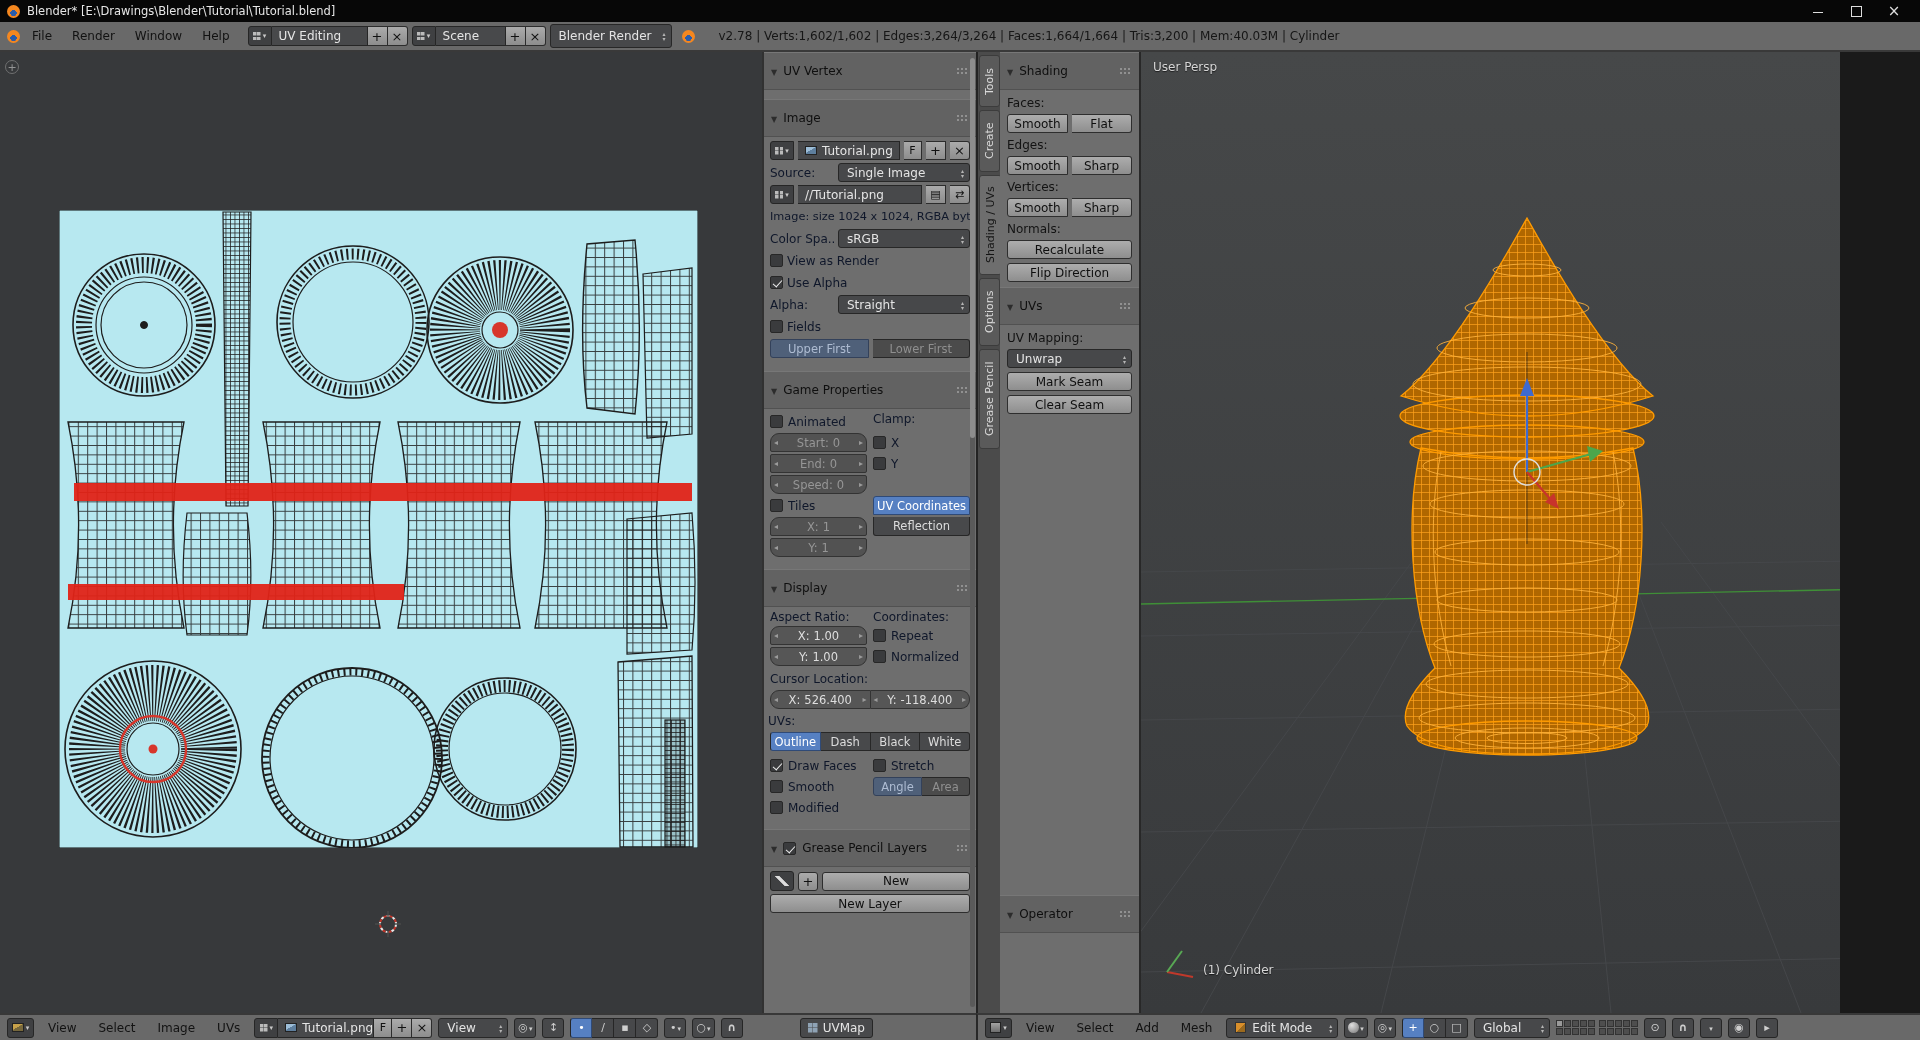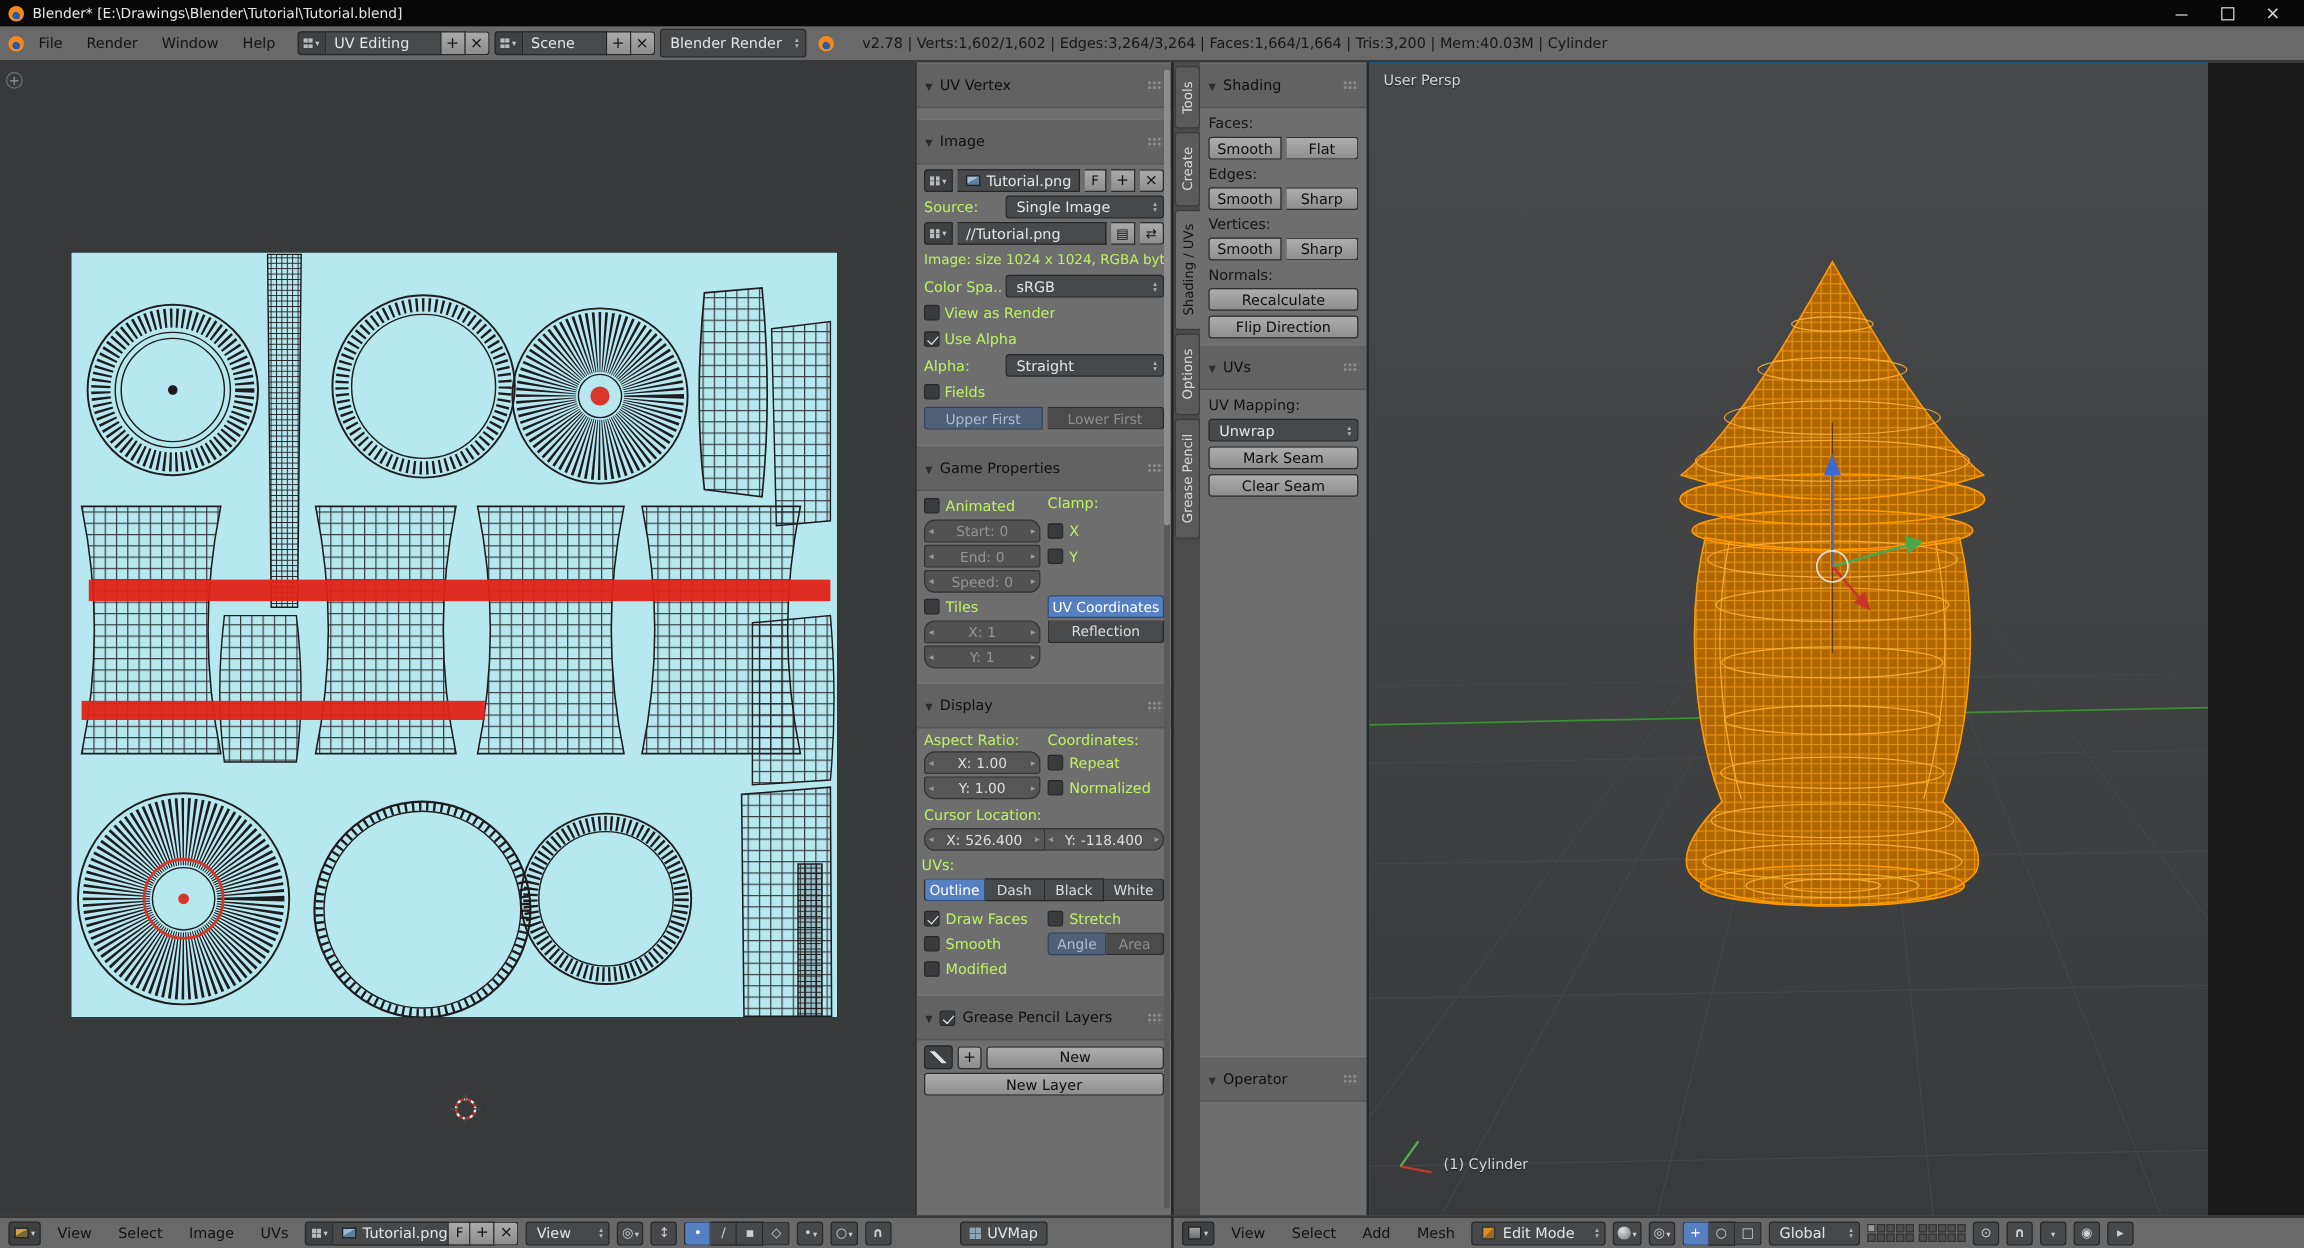--- a/index.html
+++ b/index.html
@@ -40,21 +40,21 @@
 .tgl.on{background:#5680c2;border-color:#2f4a77;color:#fff}
 .tgl.ondim{background:#4f6079;border-color:#33415a;color:#aebcd2}
 .tgl.dim{background:#4b4b4b;color:#8f8f8f}
 .num{height:19px;background:#565656;border:1px solid #333;border-radius:9px;color:#dedede;display:flex;align-items:center;justify-content:center;gap:4px;position:relative;padding:0 11px;font-size:11.5px;white-space:nowrap}
 .num::before{content:"◂";position:absolute;left:3px;font-size:8px;color:#9b9b9b}
 .num::after{content:"▸";position:absolute;right:3px;font-size:8px;color:#9b9b9b}
 .num.dis{color:#969696;background:#525252}
 .cb{width:13px;height:13px;background:#3a3b3d;border:1px solid #272727;border-radius:2px;position:relative;flex:none}
 .cb.on::after{content:"";position:absolute;left:4px;top:1px;width:4px;height:8px;border:solid #ececec;border-width:0 1.6px 1.6px 0;transform:rotate(42deg)}
 .cbrow{display:flex;align-items:center;gap:5px;height:19px;min-width:0}
-.lbl{color:#bef264;white-space:nowrap;overflow:hidden}
+.lbl{color:#0f172a;white-space:nowrap;overflow:hidden}
 .phead{height:21px;display:flex;align-items:center;gap:6px;padding:18px 7px;background:rgba(0,0,0,.10);border-top:1px solid rgba(255,255,255,.13);border-bottom:1px solid rgba(0,0,0,.16);color:#0f0f0f}
 .tri::after{content:"▼";font-size:8px;color:#2c2c2c}
 .grip{margin-left:auto;width:13px;height:9px;background:radial-gradient(circle,rgba(255,255,255,.55) 1px,transparent 1.3px);background-size:4px 4px;opacity:.55;flex:none}
 .pbody{padding:4px 6px;display:flex;flex-direction:column;gap:3px}
 .r{display:flex;align-items:center;gap:4px;min-height:19px}
 .half{flex:1;min-width:0}
 .lc{width:64px;flex:none}
 .grid2{display:grid;grid-template-columns:1fr 1fr;gap:2px 6px;padding:3px 6px}
 .join{display:flex;padding:2px 6px;gap:0}
 .join>*{flex:1;border-radius:0}
@@ -80,21 +80,21 @@
 .pblock{margin-top:9px}
 .info{font-size:11.3px}
 .sbar{position:absolute;right:1px;top:6px;bottom:6px;width:5px;background:#5a5a5a;border-radius:3px}
 .sbar i{position:absolute;top:0;height:40%;left:0;right:0;background:#8d8d8d;border-radius:3px;display:block}
 .tabs{position:absolute;left:976px;top:52px;width:24px;height:961px;background:#4b4b4b;border-left:2px solid #232323;display:flex;flex-direction:column;align-items:flex-start;gap:3px;padding:3px 0 0 1px}
 .vtab{writing-mode:vertical-rl;transform:rotate(180deg);background:#5a5a5a;color:#d9d9d9;width:21px;border:1px solid #3c3c3c;border-radius:3px;display:flex;align-items:center;justify-content:center;font-size:11px;white-space:nowrap}
 .vtab.active{background:#6e6e6e;color:#141414;width:23px}
 .shelf{position:absolute;left:1000px;top:52px;width:139px;height:961px;background:#6e6e6e;overflow:hidden}
 .shelf .pbody{padding:5px 7px;gap:4px}
 .slbl{height:15px;display:flex;align-items:center;color:#131313}
-.op{position:absolute;left:0;right:0;bottom:95px}
+.op{position:absolute;left:0;right:0;bottom:80px}
 .vp{position:absolute;left:1139px;top:52px;width:701px;height:961px;overflow:hidden;border-left:2px solid #282828;background:#0369a1}
 .vplab{position:absolute;color:#d6d6d6;font-size:12px;text-shadow:0 1px 1px rgba(0,0,0,.6)}
 .vplab.top{left:12px;top:8px}
 .vplab.bot{left:62px;bottom:36px}
 
 .ehdr{position:absolute;bottom:0;height:27px;background:#696969;border-top:2px solid #383838;display:flex;align-items:center;gap:6px;padding:0 7px;color:#121212}
 .uvh{left:0;width:976px}
 .v3h{left:976px;width:944px;border-left:2px solid #282828}
 .etype{width:27px;height:20px;background:#3f4042;border:1px solid #262626;border-radius:3px;display:flex;align-items:center;justify-content:center;gap:2px;color:#c9c9c9;flex:none}
 .etype::after{content:"▾";font-size:7px}

